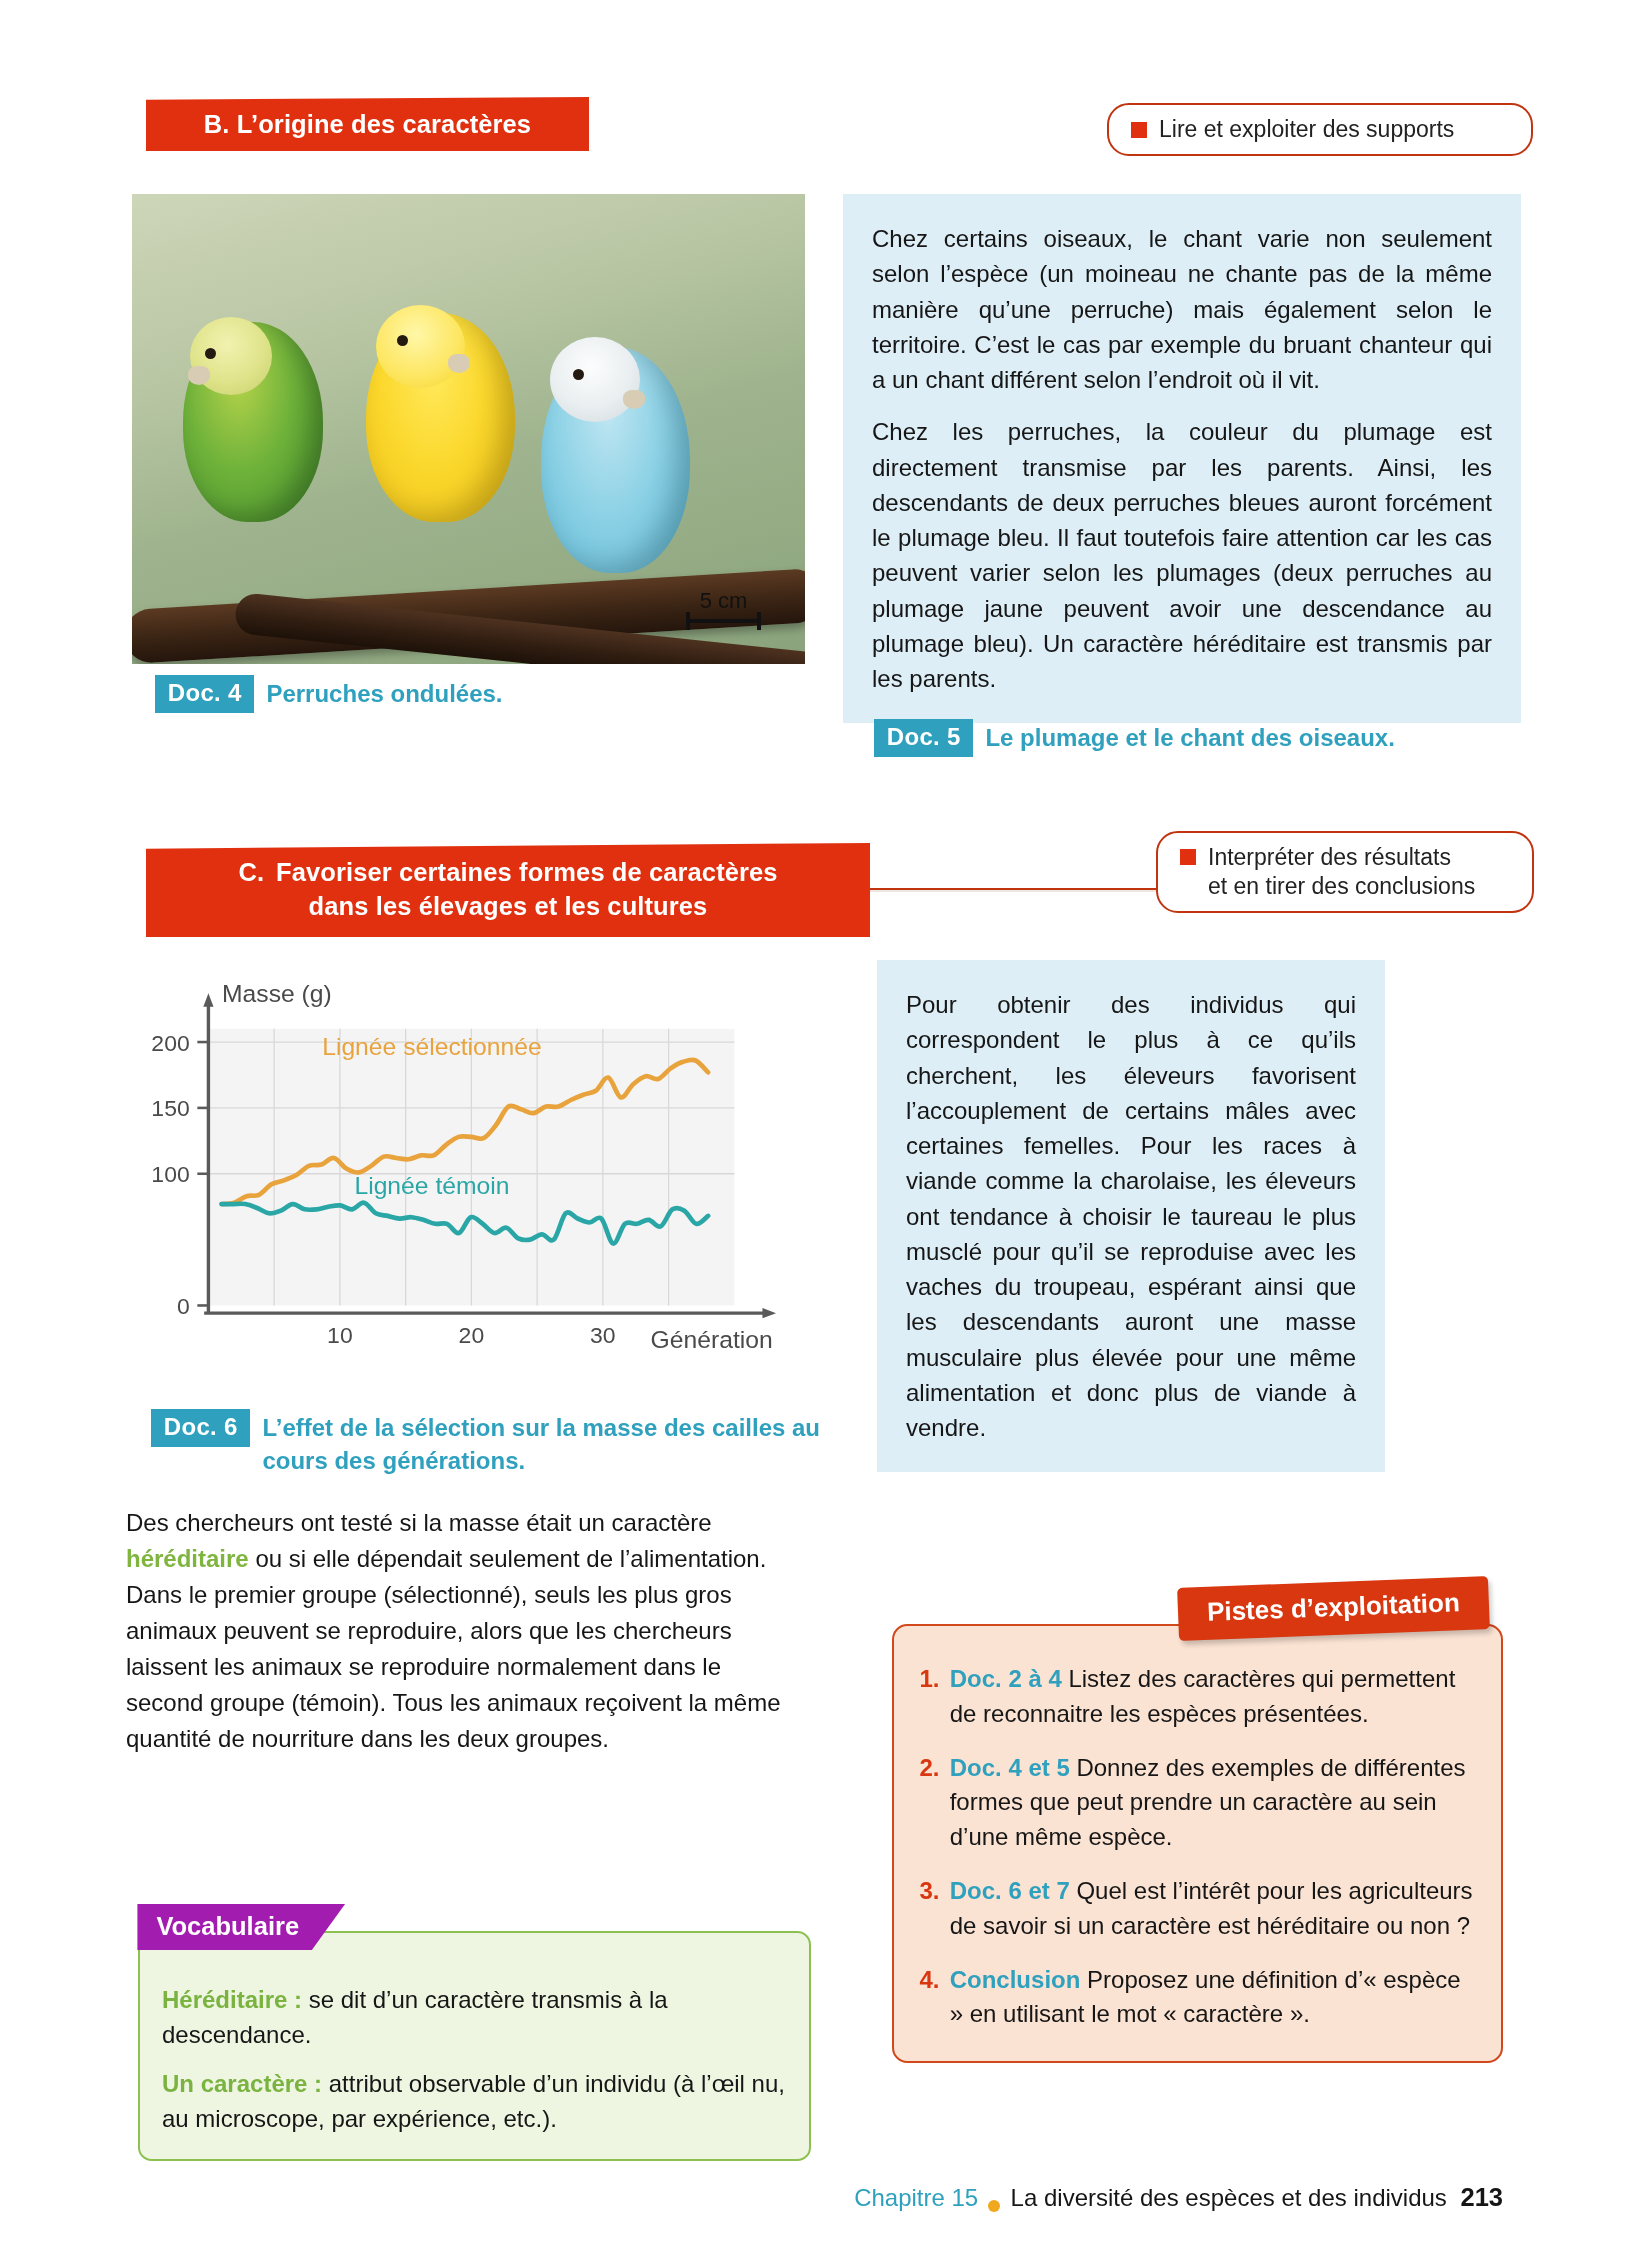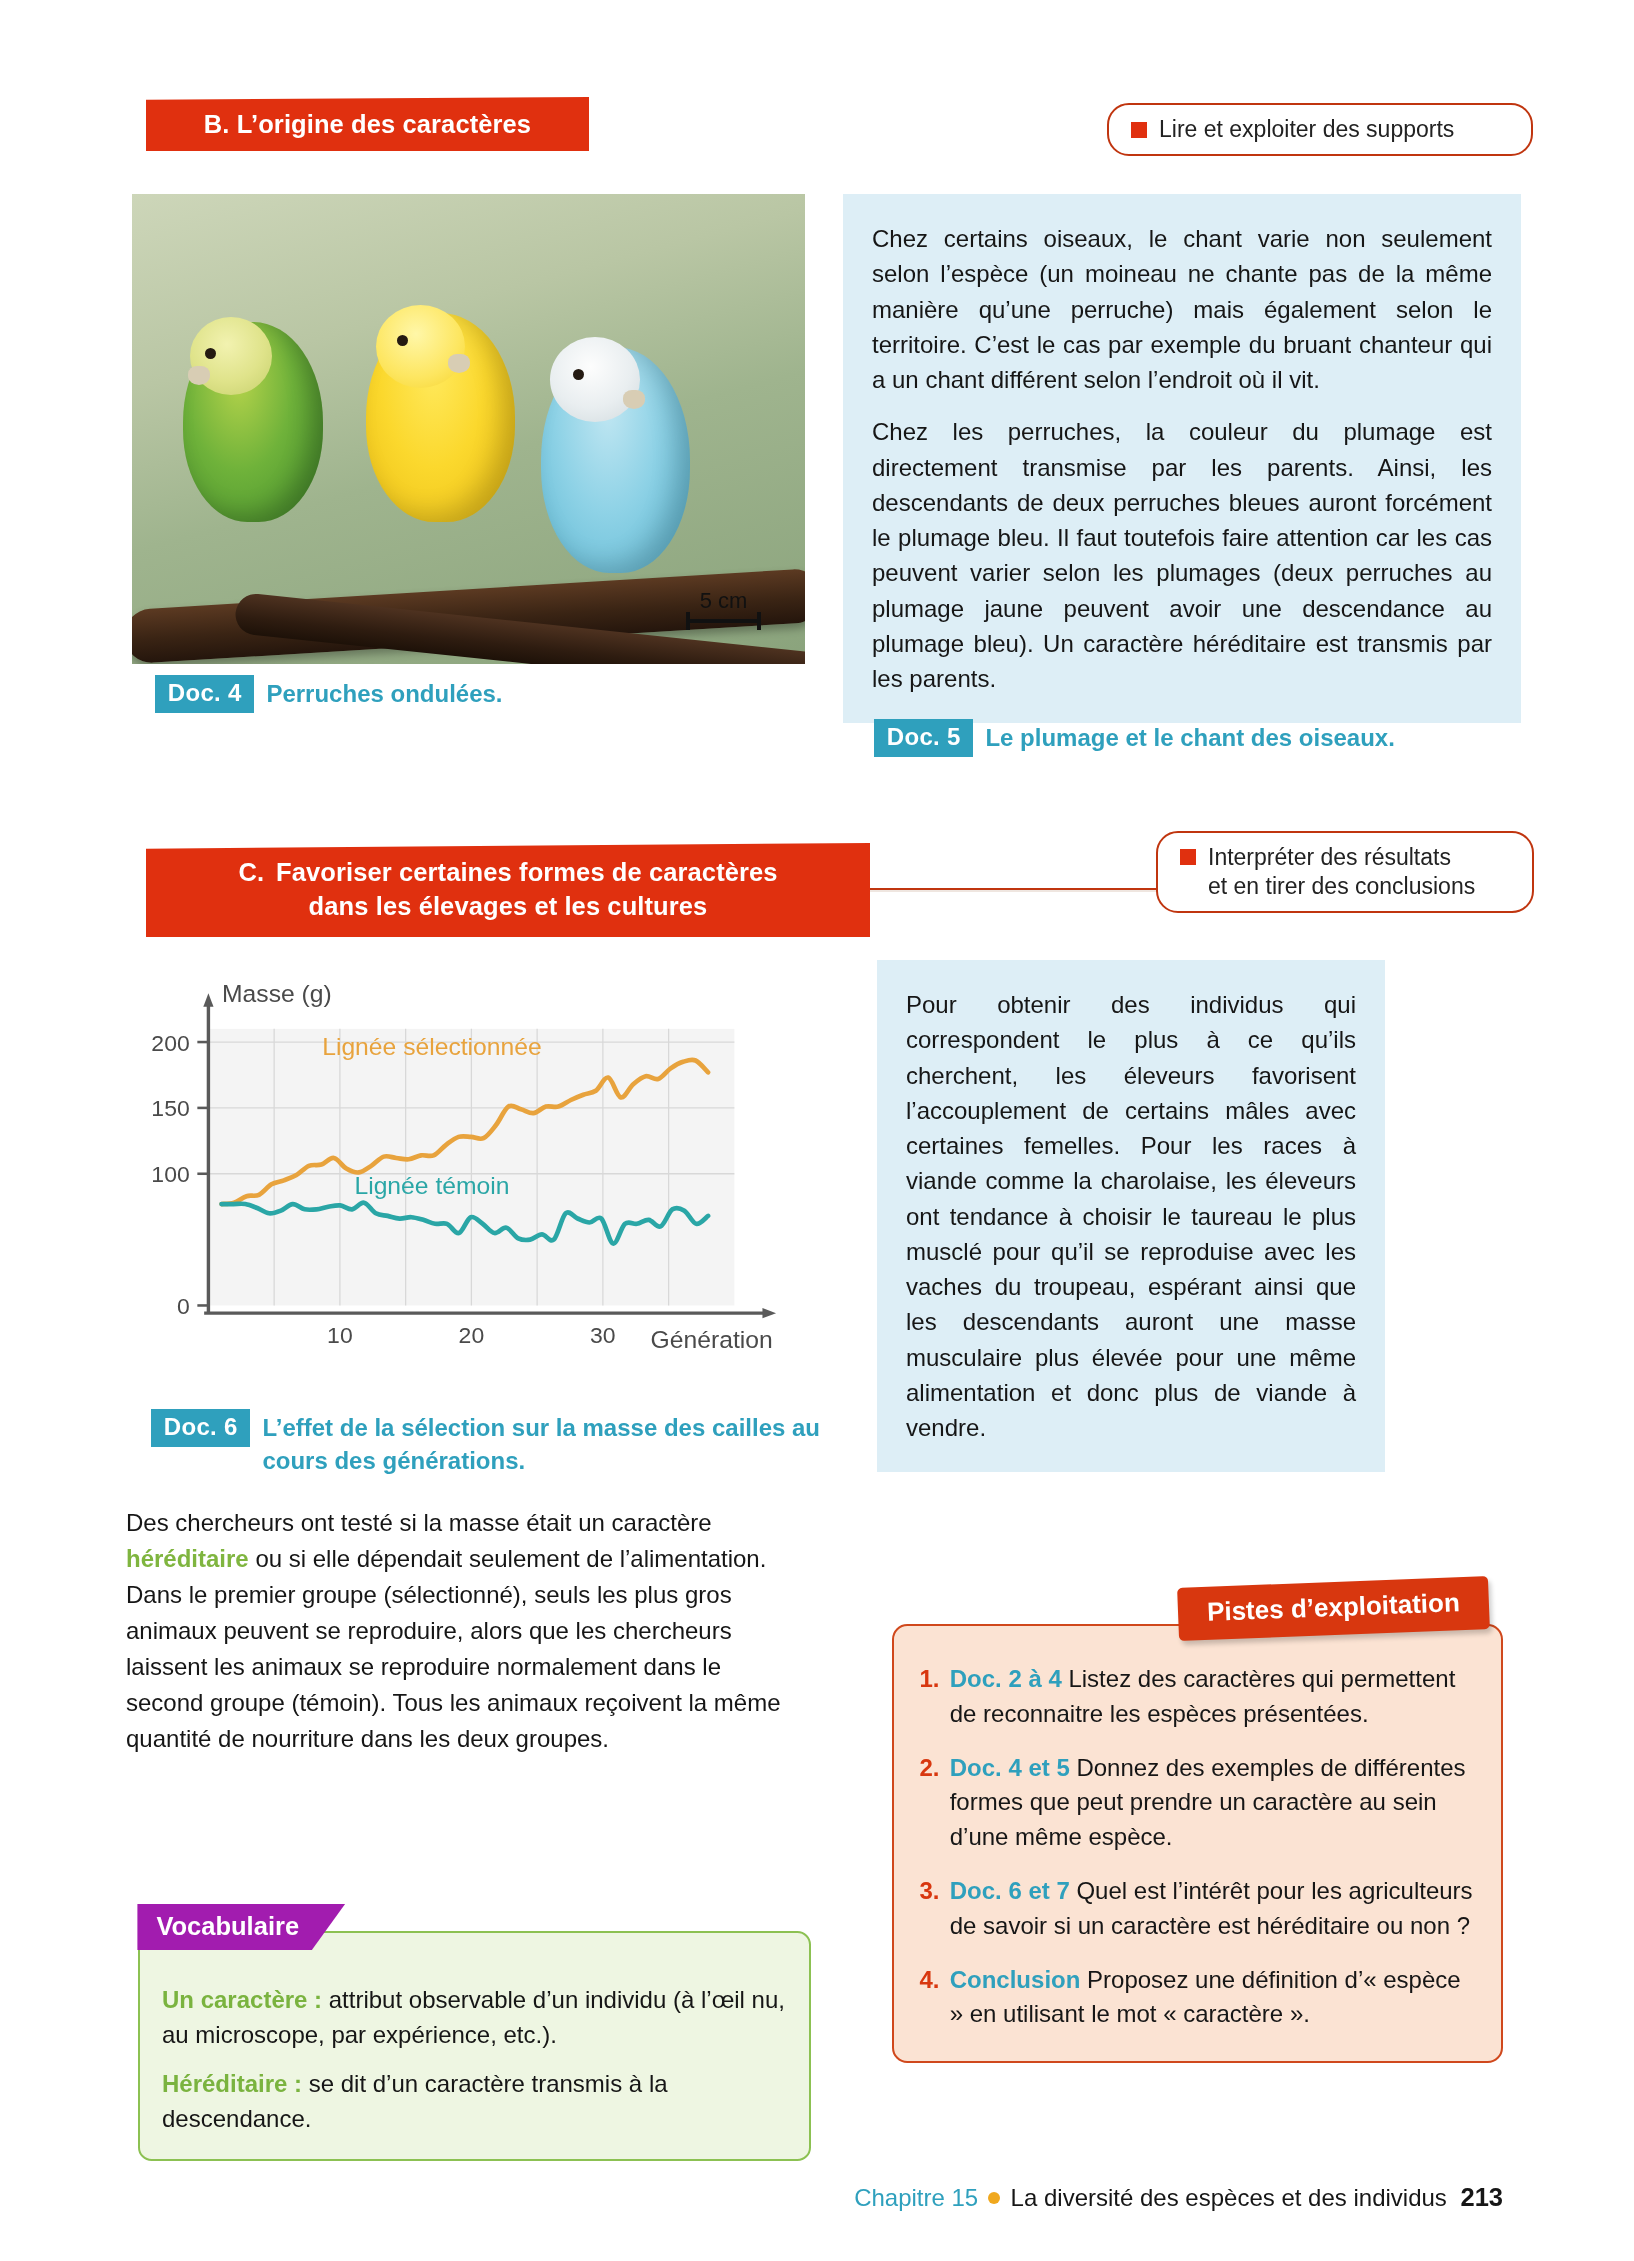--- a/index.html
+++ b/index.html
@@ -185,21 +185,21 @@
   .pistes-box li {
     display: flex; font-size: 24px; line-height: 1.45; color: #161616;
   }
   .pistes-box li + li { margin-top: 19px; }
   .pistes-box .num { color: #d8370f; font-weight: bold; flex: 0 0 auto; margin-right: 10.2px; }
   .pistes-box .ref { color: #2fa0bd; font-weight: bold; }
 
   
   .footer {
     position: absolute; right: 132px; bottom: 49px;
-    font-size: 24px; color: #161616; display: flex; align-items: center; margin-left: 14px;
+    font-size: 24px; color: #161616; display: flex; align-items: flex-end; margin-left: 14px;
   }
   .footer .chap { color: #2fa0bd; }
   .footer .dot {
     width: 12px; height: 12px; border-radius: 50%; background: #f0a81e;
     display: inline-block; margin: 0 10.2px;
   }
   .footer .pg { font-weight: bold; margin-left: 13.6px; font-size: 25.5px; }
 </style>
 </head>
 <body>
@@ -325,22 +325,22 @@
   <div class="blue-panel panel-doc7">
     <p>Pour obtenir des individus qui correspondent le plus à ce qu’ils cherchent, les éleveurs favorisent l’accouplement de certains mâles avec certaines femelles. Pour les races à viande comme la charolaise, les éleveurs ont tendance à choisir le taureau le plus musclé pour qu’il se reproduise avec les vaches du troupeau, espérant ainsi que les descendants auront une masse musculaire plus élevée pour une même alimentation et donc plus de viande à vendre.</p>
   </div>
 
   <p class="body-text text-cailles"><span>Des chercheurs ont testé si la masse était un caractère </span><span class="hl">héréditaire</span><span> ou si elle dépendait seulement de l’alimentation. Dans le premier groupe (sélectionné), seuls les plus gros animaux peuvent se reproduire, alors que les chercheurs laissent les animaux se reproduire normalement dans le second groupe (témoin). Tous les animaux reçoivent la même quantité de nourriture dans les deux groupes.</span></p>
 
   <div class="voca-box">
     <div class="voca-tab">
       <span>Vocabulaire</span>
     </div>
+    <p><span class="term">Héréditaire :</span><span> se dit d’un caractère transmis à la descendance.</span></p>
     <p><span class="term">Un caractère :</span><span> attribut observable d’un individu (à l’œil nu, au microscope, par expérience, etc.).</span></p>
-    <p><span class="term">Héréditaire :</span><span> se dit d’un caractère transmis à la descendance.</span></p>
   </div>
 
   <div class="pistes-box">
     <div class="pistes-tab">
       <span>Pistes d’exploitation</span>
     </div>
     <ol>
       <li>
         <span class="num">1.</span>
         <span><span class="ref">Doc. 2 à 4</span><span> Listez des caractères qui permettent de reconnaitre les espèces présentées.</span></span>

